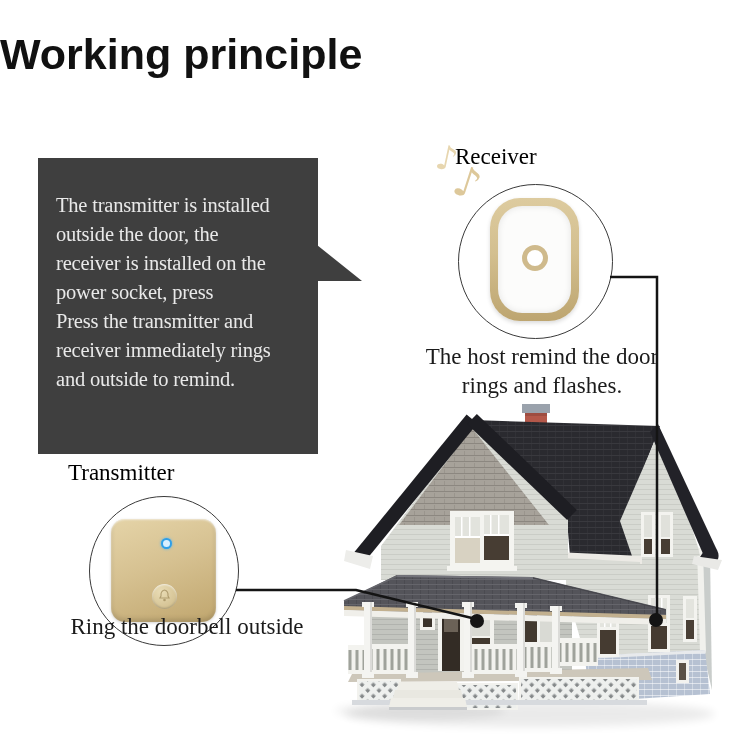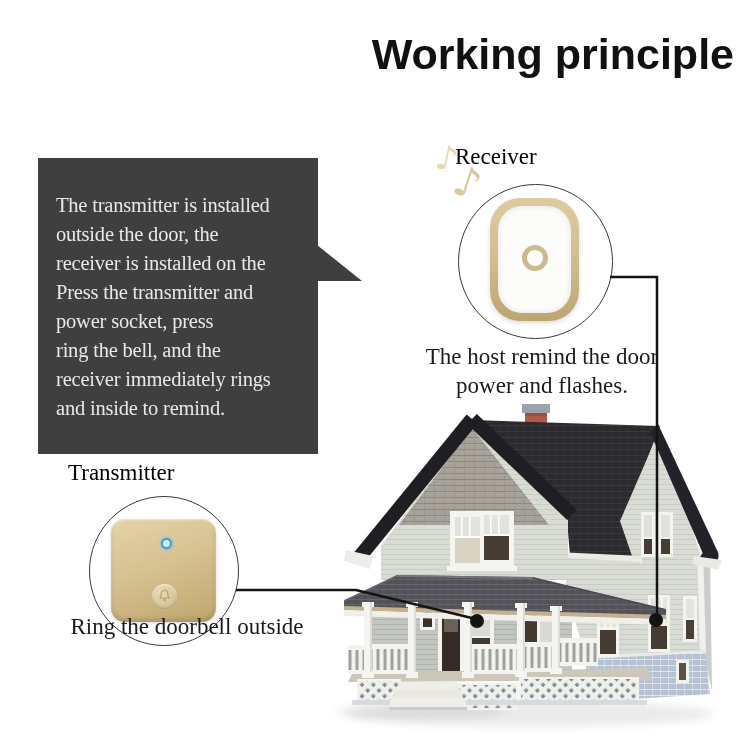--- a/index.html
+++ b/index.html
@@ -1,18 +1,18 @@
 <!DOCTYPE html>
 <html><head>
 <meta charset="utf-8">
 <style>
   html,body{margin:0;padding:0;background:#fff;}
   .canvas{position:relative;width:750px;height:750px;background:#ffffff;overflow:hidden;
           font-family:"Liberation Serif",serif;color:#1d1d1d;}
-  .title{position:absolute;left:0;right:16px;top:30px;text-align:right;
+  .title{position:absolute;left:0;right:0;top:30px;text-align:left;
          font-family:"Liberation Sans",sans-serif;font-weight:bold;font-size:43px;
          color:#111;letter-spacing:0px;}
   .bubble{position:absolute;left:38px;top:158px;width:280px;height:296px;background:#3f3f3f;
           color:#e9e9e9;box-sizing:border-box;padding:33px 10px 0 18px;}
   .bubble .bline{font-size:20.5px;line-height:29px;white-space:nowrap;letter-spacing:-0.2px;}
   .bubble-tail{position:absolute;left:317px;top:244px;}
   .music-notes{position:absolute;left:430px;top:132px;width:70px;height:80px;color:#e4d2a9;
                font-family:"DejaVu Sans",sans-serif;}
   .note1{position:absolute;left:6px;top:6px;font-size:34px;transform:rotate(12deg);color:#e7d6af;}
   .note2{position:absolute;left:24px;top:26px;font-size:42px;transform:rotate(18deg);color:#ddc89a;}
@@ -47,44 +47,43 @@
 <body>
 
 <div class="canvas">
 
   <div class="title">Working principle</div>
 
   <div class="bubble">
     <div class="bline">The transmitter is installed</div>
     <div class="bline">outside the door, the</div>
     <div class="bline">receiver is installed on the</div>
+    <div class="bline">power socket, press</div>
     <div class="bline">Press the transmitter and</div>
-    <div class="bline">power socket, press</div>
-    <div class="bline">ring the bell, and the</div>
     <div class="bline">receiver immediately rings</div>
-    <div class="bline">and inside to remind.</div>
+    <div class="bline">and outside to remind.</div>
   </div>
   <svg class="bubble-tail" width="48" height="38">
     <polygon points="0,1 45,37 0,37" fill="#3f3f3f"></polygon>
   </svg>
 
   <div class="music-notes">
     <span class="note1">♪</span>
     <span class="note2">♪</span>
   </div>
   <div class="seclabel lbl-receiver">Receiver</div>
   <div class="circle circ-receiver">
     <div class="rx-device">
       <div class="rx-face"></div>
       <div class="rx-ring"></div>
     </div>
   </div>
   <div class="caption cap-receiver">
     <div>The host remind the door</div>
-    <div>power and flashes.</div>
+    <div>rings and flashes.</div>
   </div>
 
   <div class="seclabel lbl-transmitter">Transmitter</div>
   <div class="circle circ-transmitter">
     <div class="tx-device">
       <div class="tx-led"></div>
       <div class="tx-btn">
         <svg width="13" height="14" viewBox="0 0 13 14">
           <path d="M6.5,1 Q10.5,2 10,7 L11,9 L2,9 L3,7 Q2.5,2 6.5,1 Z" fill="none" stroke="#8a7444" stroke-width="1.2"></path>
           <circle cx="6.5" cy="11" r="1.3" fill="#8a7444"></circle>

